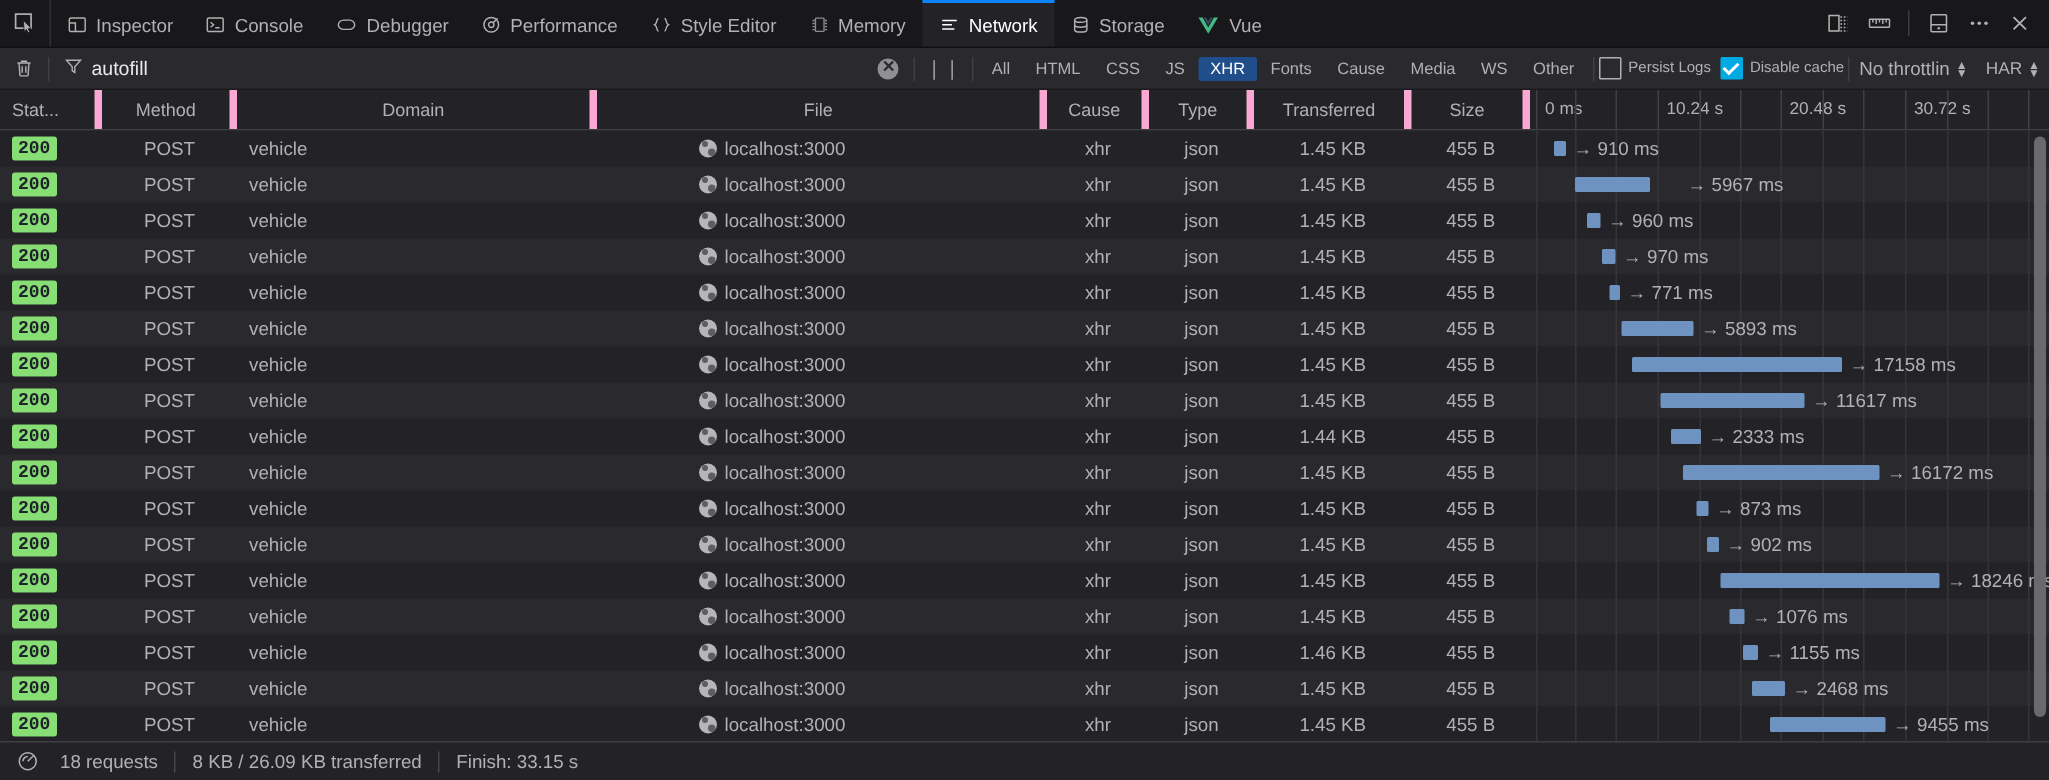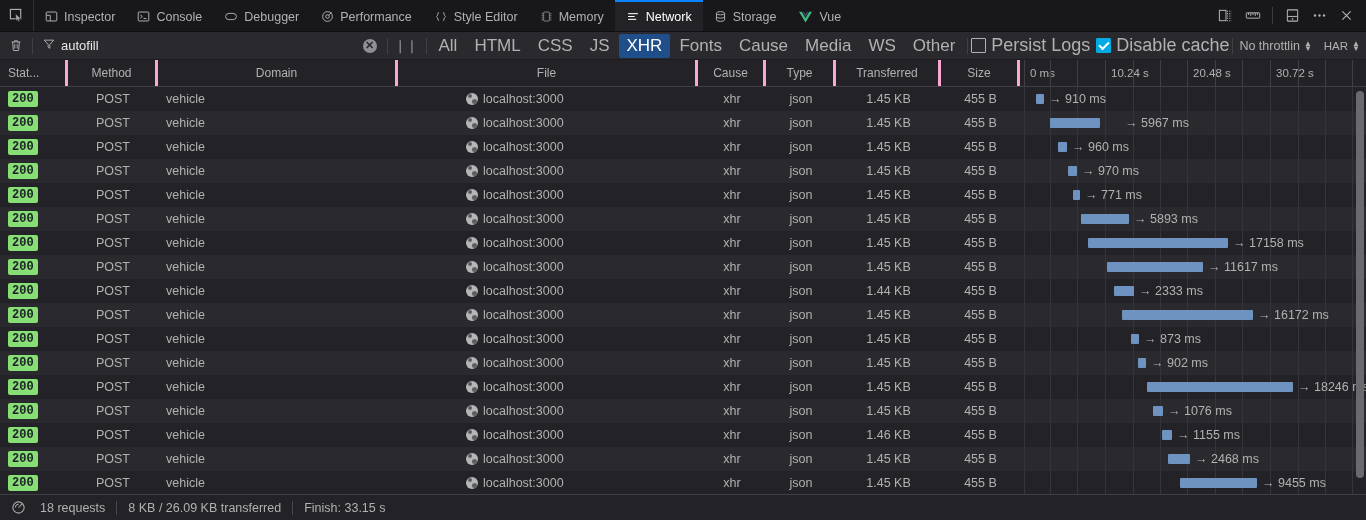--- a/index.html
+++ b/index.html
@@ -71,58 +71,58 @@
   .clear-btn {
     width: 14px; height: 14px; border-radius: 50%;
     background: #8f8f94; color: #2a2a2e;
     display: flex; align-items: center; justify-content: center;
     font-size: 11px; line-height: 1; font-weight: bold;
     margin-right: 10px; flex: none;
   }
   .split-icon { color: #9a9a9e; font-size: 13px; padding: 0 7px; letter-spacing: 1px; }
   .type-filters { display: flex; align-items: center; gap: 1px; padding: 0 4px; }
   .type-pill {
-    padding: 2px 8px; font-size: 17px; color: #b1b1b3;
+    padding: 2px 8px; font-size: 11px; color: #b1b1b3;
     border-radius: 2px; white-space: nowrap;
   }
   .type-pill.active { background: #204e8a; color: #ffffff; }
   .cb-group { display: flex; align-items: center; gap: 5px; padding: 0 3px; }
   .cbox {
     width: 15px; height: 15px; border: 1px solid #b1b1b3;
     background: transparent; border-radius: 1px; flex: none;
   }
   .cbox.checked {
     background: #00ABE3; border-color: #00ABE3;
     display: flex; align-items: center; justify-content: center;
   }
   .cbox.checked::after {
     content: ""; width: 4px; height: 8px;
     border: solid #fff; border-width: 0 2px 2px 0;
     transform: rotate(45deg) translate(-1px,-1px);
   }
-  .cb-label { font-size: 18px; color: #b1b1b3; white-space: nowrap; }
+  .cb-label { font-size: 10px; color: #b1b1b3; white-space: nowrap; }
   .dropdown {
     display: flex; align-items: center; gap: 4px;
     font-size: 12.5px; color: #b1b1b3; padding: 0 6px; white-space: nowrap;
   }
   .dropdown.small { font-size: 11.5px; }
   .spinner-arrows { display: flex; flex-direction: column; line-height: 5px; font-size: 8px; }
 
   
   .net-table { flex: 1; display: flex; flex-direction: column; overflow: hidden; position: relative; }
   .thead {
     height: 27px; min-height: 27px;
     background: #232327;
     display: flex; align-items: stretch;
     border-bottom: 1px solid #3f3f44;
     font-size: 12px; color: #b1b1b3;
   }
   .th {
     display: flex; align-items: center; justify-content: center;
-    border-right: 3px solid #f9a8d4;
+    border-right: 5px solid #f9a8d4;
     overflow: hidden; white-space: nowrap;
   }
   .th.tl { justify-content: flex-start; padding-left: 8px; }
   .th-waterfall {
     flex: 1; position: relative; border-right: none; padding: 0;
     display: block;
   }
   .wf-tick {
     position: absolute; top: 0; bottom: 0;
     border-left: 1px solid #3f3f44;

